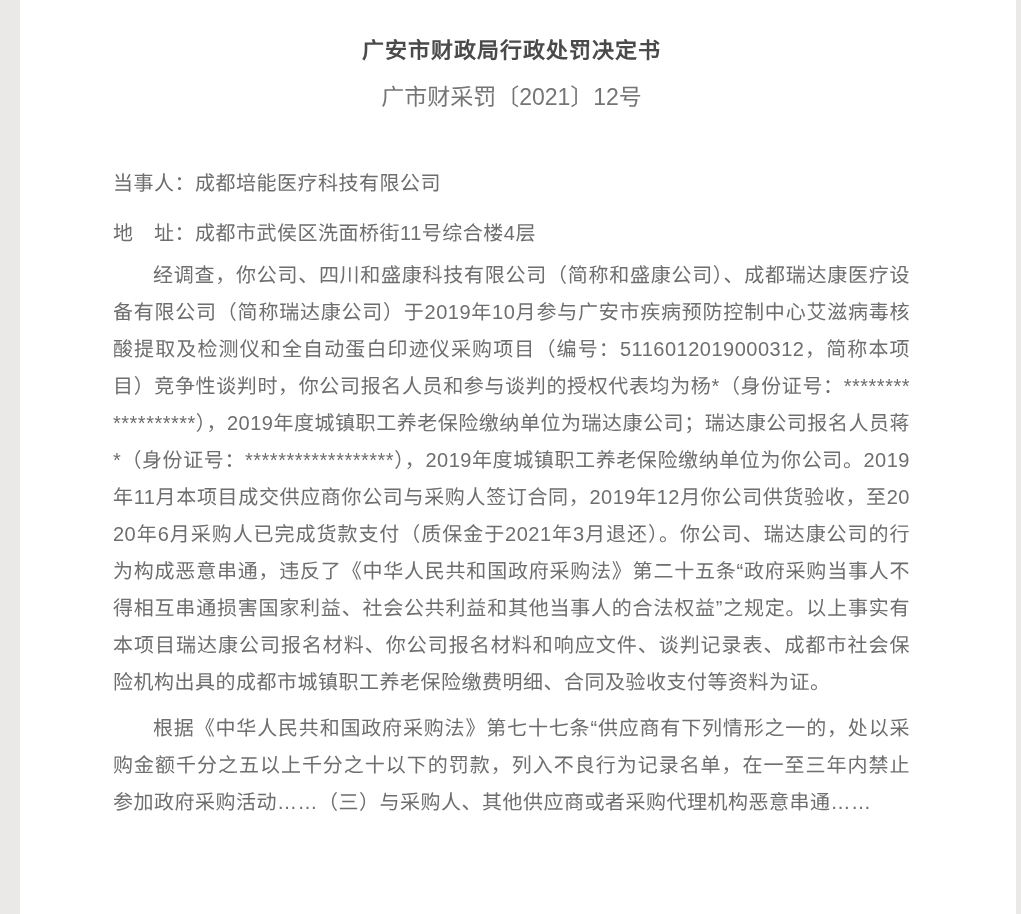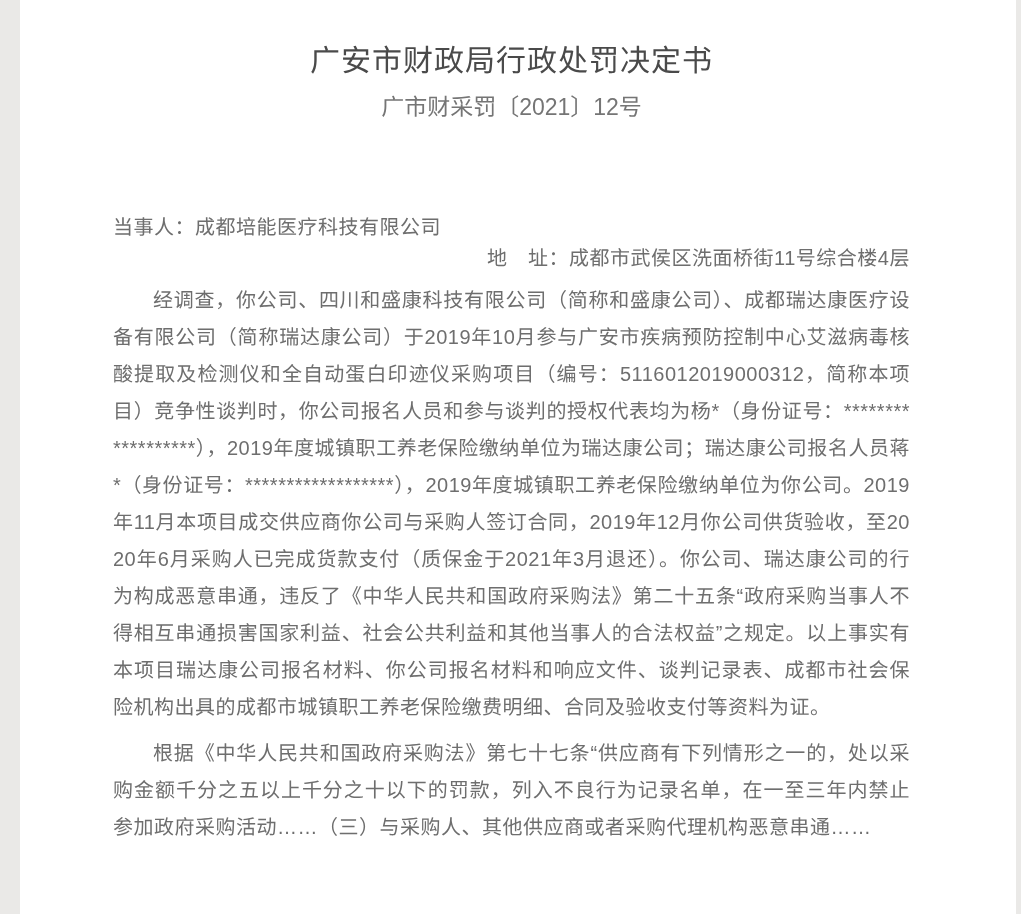--- a/index.html
+++ b/index.html
@@ -16,45 +16,45 @@
   .page {
     margin-left: 20px;
     margin-right: 5px;
     background: #ffffff;
     height: 914px;
     overflow: hidden;
     box-sizing: border-box;
     padding: 0 106px 0 93px;
   }
   .doc-title {
-    margin: 44px 0 0 0;
+    margin: 34px 0 0 0;
     text-align: center;
-    font-size: 30px;
-    font-weight: normal;
+    font-size: 22px;
+    font-weight: bold;
     color: #4a4a4a;
     letter-spacing: 1px;
     line-height: 34px;
   }
   .doc-number {
     margin: 18px 0 0 0;
     text-align: center;
     font-size: 23px;
     font-weight: normal;
     color: #757575;
     line-height: 22px;
   }
   .meta-line {
     margin: 0;
     font-size: 20px;
     color: #6e6e6e;
     line-height: 22px;
     letter-spacing: 0.5px;
   }
-  .meta-party   { margin-top: 98px; }
-  .meta-address { margin-top: 9px; margin-bottom: 13px; text-align: right; }
+  .meta-party   { margin-top: 64px; }
+  .meta-address { margin-top: 28px; margin-bottom: 13px; }
   .body-para {
     margin: 0 0 9px 0;
     font-size: 20px;
     color: #6e6e6e;
     line-height: 37px;
     text-align: justify;
     text-indent: 2em;
     letter-spacing: 0.5px;
     word-break: break-all;
   }

